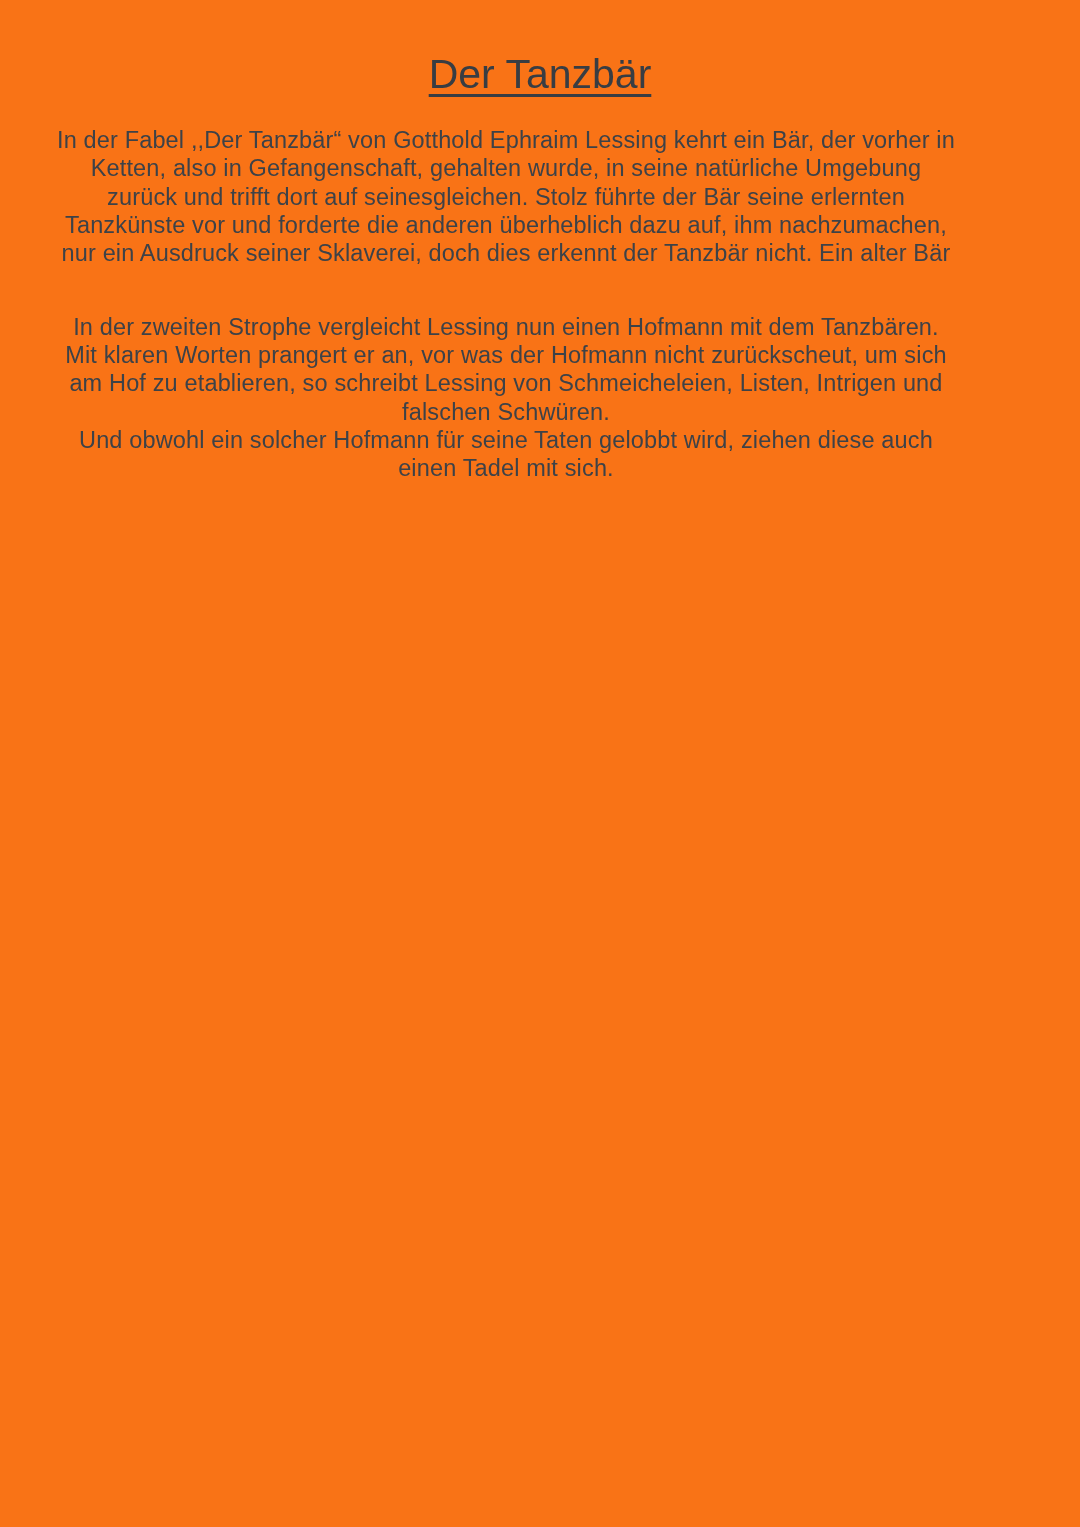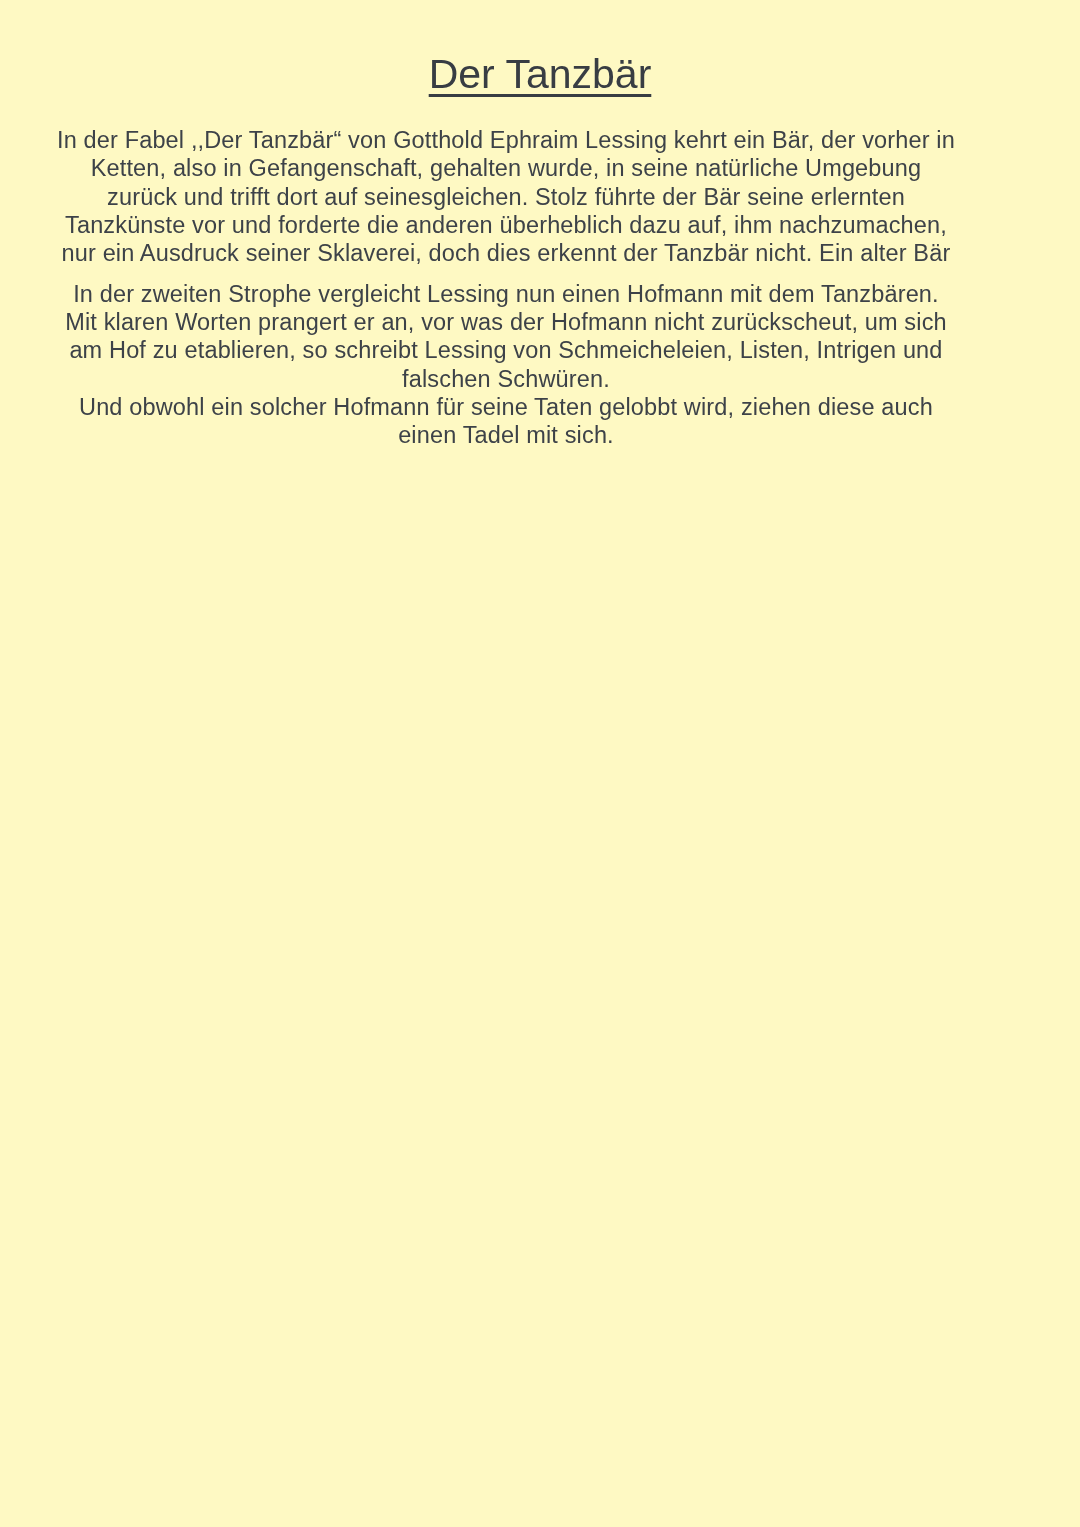--- a/index.html
+++ b/index.html
@@ -4,21 +4,21 @@
 <style>
   html, body {
     margin: 0;
     padding: 0;
     background: #ffffff;
   }
   .page {
     position: relative;
     width: 1080px;
     height: 1527px;
-    background: #fef9c3;
+    background: #f97316;
     overflow: hidden;
     font-family: "Liberation Sans", sans-serif;
   }
   .doc-title {
     position: absolute;
     top: 24px;
     left: 0;
     width: 100%;
     text-align: center;
     font-size: 41px;
@@ -31,21 +31,21 @@
   .body-text {
     position: absolute;
     left: 57px;
     top: 126px;
     color: #3d4248;
     font-size: 23.5px;
     line-height: 28.35px;
     letter-spacing: 0.15px;
   }
   .paragraph { margin: 0; }
-  .paragraph + .paragraph { margin-top: 12px; }
+  .paragraph + .paragraph { margin-top: 45px; }
   .text-line { white-space: nowrap; text-align: center; }
 </style>
 </head>
 <body>
 
 <div class="page">
 
   <h1 class="doc-title">Der Tanzbär</h1>
 
   <div class="body-text">

